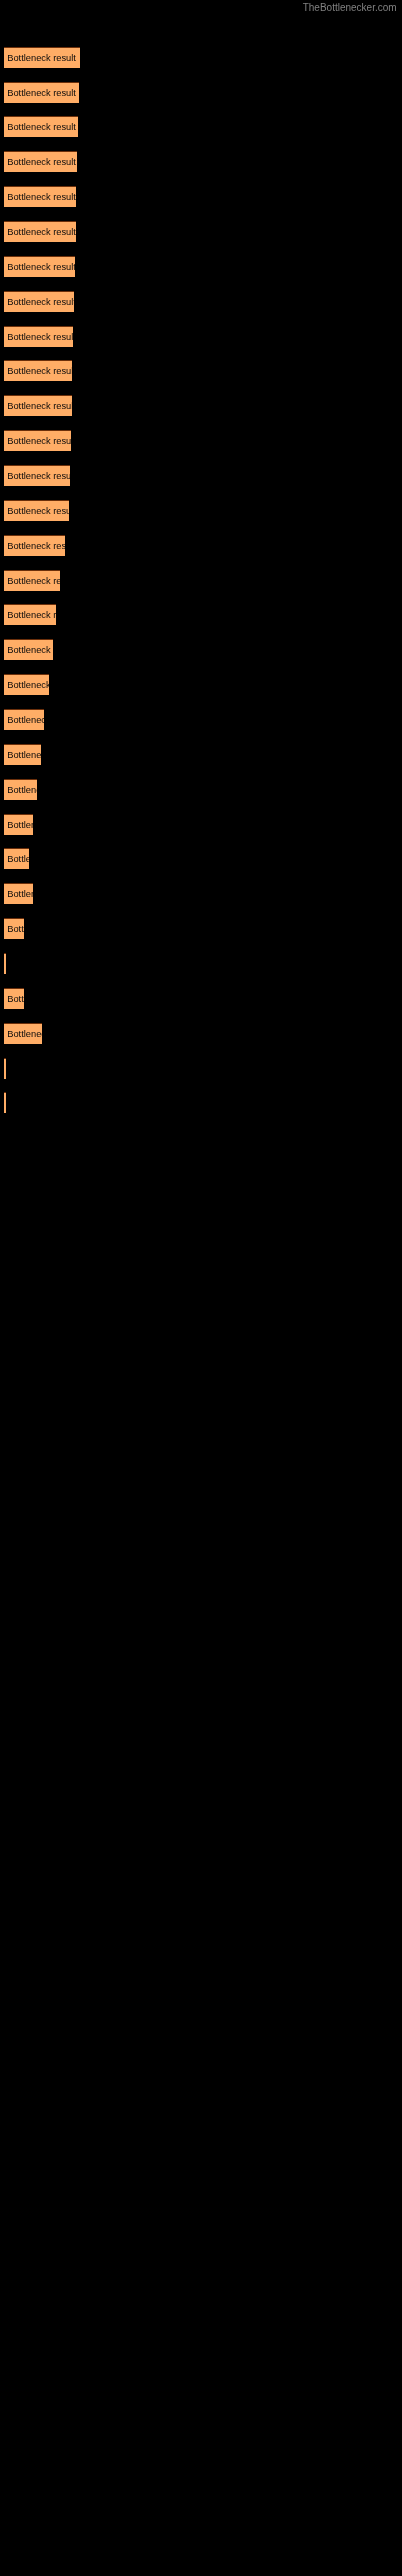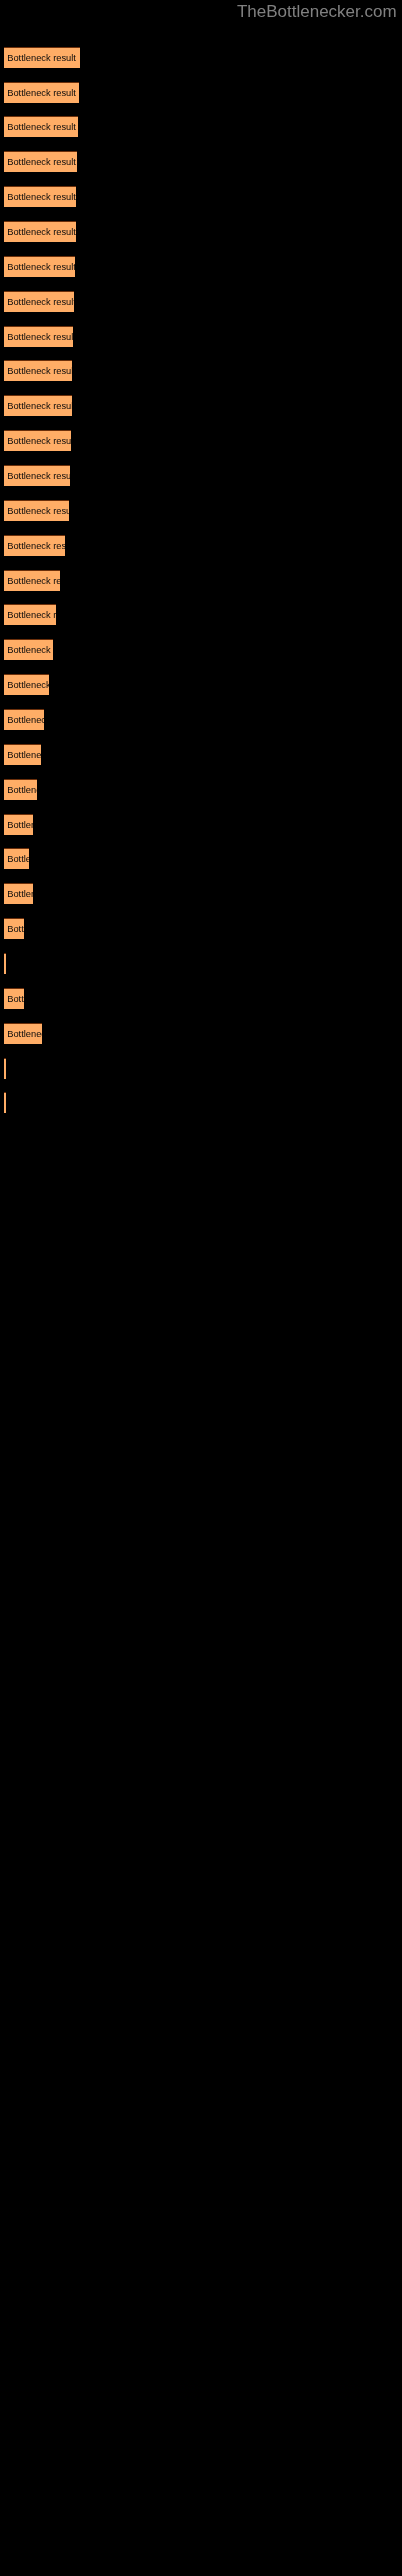--- a/index.html
+++ b/index.html
@@ -4,21 +4,21 @@
 <title>Bottleneck Chart</title>
 <style>
   html,body{margin:0;padding:0;background:#000;}
   body{
     width:403px;height:2576px;position:relative;overflow:hidden;
     font-family:"Liberation Sans","DejaVu Sans",sans-serif;
   }
   #chart-root{position:absolute;inset:0;background:#000;}
   #watermark{
     position:absolute;right:6.4px;top:1.6px;
-    font-size:17px;letter-spacing:0px;
+    font-size:10px;letter-spacing:0px;
     color:#808080;white-space:nowrap;
     font-family:"Liberation Sans","DejaVu Sans",sans-serif;
   }
   #bars{position:absolute;left:0;top:0;width:403px;height:2576px;}
   .bar-row{position:absolute;left:0;height:21px;}
   .bar{
     position:absolute;left:4px;top:0;height:21px;
     background:#ffad66;
     border-top:0.8px solid #6b2f0a;
     box-sizing:border-box;

